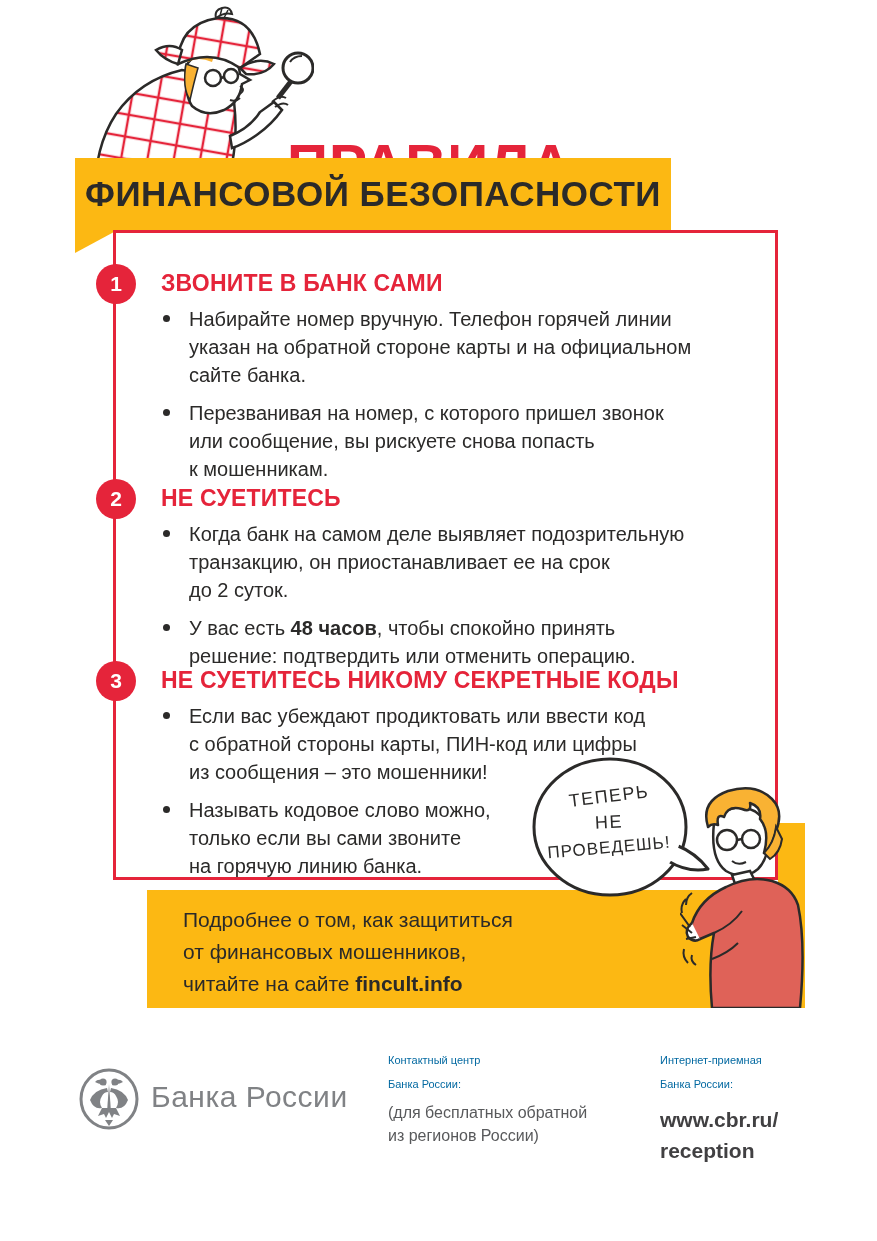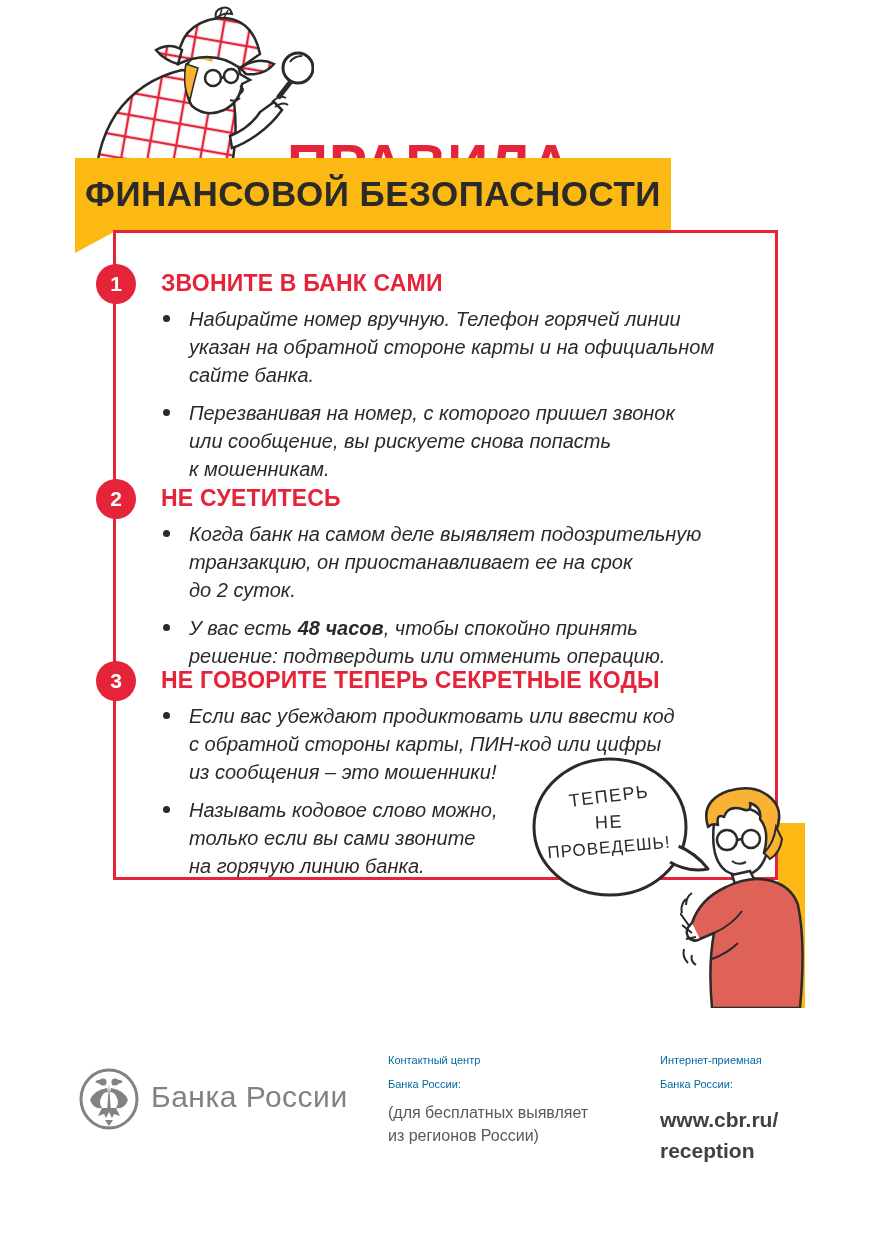--- a/index.html
+++ b/index.html
@@ -20,21 +20,21 @@
   .card { position:absolute; left:113px; top:230px; width:665px; height:650px; background:#ffffff;
           border:3px solid #E5243A; z-index:4; }
   .rule { position:absolute; left:45px; width:585px; }
   .rule-num { position:absolute; left:-65px; top:-2px; width:40px; height:40px; border-radius:50%;
               background:#E5243A; color:#ffffff; font-size:21px; font-weight:bold;
               display:flex; align-items:center; justify-content:center; }
   .rule-head { font-size:23px; font-weight:bold; color:#E5243A; line-height:34px; letter-spacing:.2px; }
   .bullets { margin-top:5px; }
   .bullet { position:relative; padding-left:28px; margin-bottom:10px; }
   .dot { position:absolute; left:2px; top:10px; width:7px; height:7px; border-radius:50%; background:#2B2A29; }
-  .btext { display:block; white-space:pre-line; font-size:20px; line-height:28px; color:#2B2A29;font-style:italic; }
+  .btext { display:block; white-space:pre-line; font-size:20px; line-height:28px; color:#2B2A29; }
   .btext b { font-weight:bold; }
   .rule-1 { top:33px; }
   .rule-2 { top:248px; }
   .rule-3 { top:430px; }
   .rule-3 .bullet { line-height:27px; }
 
   
   .bubble { position:absolute; left:524px; top:753px; width:186px; height:156px; z-index:6; }
   .bubble-text { position:absolute; left:544px; top:783px; width:130px; text-align:center; z-index:7;
                  color:#2B2A29; font-size:18px; letter-spacing:1.5px; line-height:26px; }
@@ -149,21 +149,21 @@
         <div class="bullet">
           <span class="dot"></span>
           <span class="btext"><span>У вас есть </span><b>48 часов</b><span>, чтобы спокойно принять
 решение: подтвердить или отменить операцию.</span></span>
         </div>
       </div>
     </div>
 
     <div class="rule rule-3">
       <div class="rule-num">3</div>
-      <div class="rule-head">НЕ ГОВОРИТЕ ТЕПЕРЬ СЕКРЕТНЫЕ КОДЫ</div>
+      <div class="rule-head">НЕ СУЕТИТЕСЬ НИКОМУ СЕКРЕТНЫЕ КОДЫ</div>
       <div class="bullets">
         <div class="bullet">
           <span class="dot"></span>
           <span class="btext"><span>Если вас убеждают продиктовать или ввести код
 с обратной стороны карты, ПИН-код или цифры
 из сообщения – это мошенники!</span><b></b><span></span></span>
         </div>
         <div class="bullet">
           <span class="dot"></span>
           <span class="btext"><span>Называть кодовое слово можно,
@@ -178,20 +178,25 @@
     <ellipse cx="86" cy="74" rx="76" ry="68" fill="#ffffff" stroke="#2B2A29" stroke-width="3"></ellipse>
     <path d="M152 92 Q172 100 184 116 Q164 120 144 108 Z" fill="#ffffff" stroke="#2B2A29" stroke-width="3" stroke-linejoin="round"></path>
     <ellipse cx="86" cy="74" rx="72" ry="64" fill="#ffffff" stroke="none"></ellipse>
   </svg>
   <div class="bubble-text">
     <span class="bline1">ТЕПЕРЬ</span>
     <span class="bline2">НЕ</span>
     <span class="bline3">ПРОВЕДЕШЬ!</span>
   </div>
 
+  <div class="promo-box">
+    <div class="promo-text"><span>Подробнее о том, как защититься
+от финансовых мошенников,
+читайте на сайте </span><b>fincult.info</b></div>
+  </div>
 
   <svg class="person" viewBox="0 0 132 225" aria-hidden="true">
 
     <path d="M34 40 Q30 76 46 88 Q64 98 78 86 Q90 74 88 50 Q84 26 60 24 Q40 26 34 40 Z" fill="#ffffff" stroke="#2B2A29" stroke-width="2.5"></path>
 
     <path d="M28 44 Q20 18 48 8 Q76 0 92 16 Q104 28 96 48 Q92 64 84 70 Q90 48 80 36 Q82 24 70 20 Q72 30 62 26 Q48 22 44 34 Q36 30 38 42 Q32 40 28 44 Z" fill="#F9B233" stroke="#2B2A29" stroke-width="2.5" stroke-linejoin="round"></path>
     <path d="M84 70 Q94 60 96 44 L102 56 Q100 70 90 76 Z" fill="#F9B233" stroke="#2B2A29" stroke-width="2"></path>
 
     <circle cx="47" cy="57" r="10" fill="none" stroke="#2B2A29" stroke-width="2.5"></circle>
     <circle cx="71" cy="56" r="9" fill="none" stroke="#2B2A29" stroke-width="2.5"></circle>
@@ -224,21 +229,21 @@
         <path d="M33 20 Q46 22 50 32 Q46 42 38 40 Q42 34 38 28 Q36 24 32 24 Z"></path>
         <path d="M24 40 L20 48 L26 46 L28 50 L31 44 L34 50 L36 46 L42 48 L38 40 Z"></path>
         <path d="M27 52 L35 52 L31 58 Z"></path>
       </g>
     </svg>
     <div class="logo-text">Банка России</div>
 
     <div class="fcol fcol-2">
       <div class="flabel">Контактный центр
 Банка России:</div>
-      <div class="fnote">(для бесплатных выявляет
+      <div class="fnote">(для бесплатных обратной
 из регионов России)</div>
     </div>
 
     <div class="fcol fcol-3">
       <div class="flabel">Интернет-приемная
 Банка России:</div>
       <div class="furl">www.cbr.ru/
 reception</div>
     </div>
   </div>

